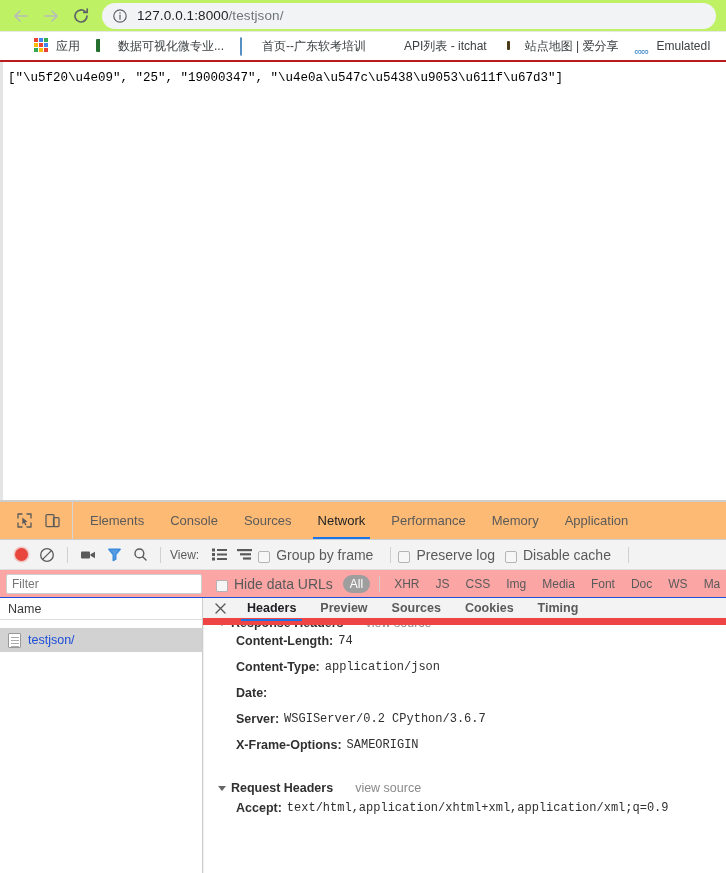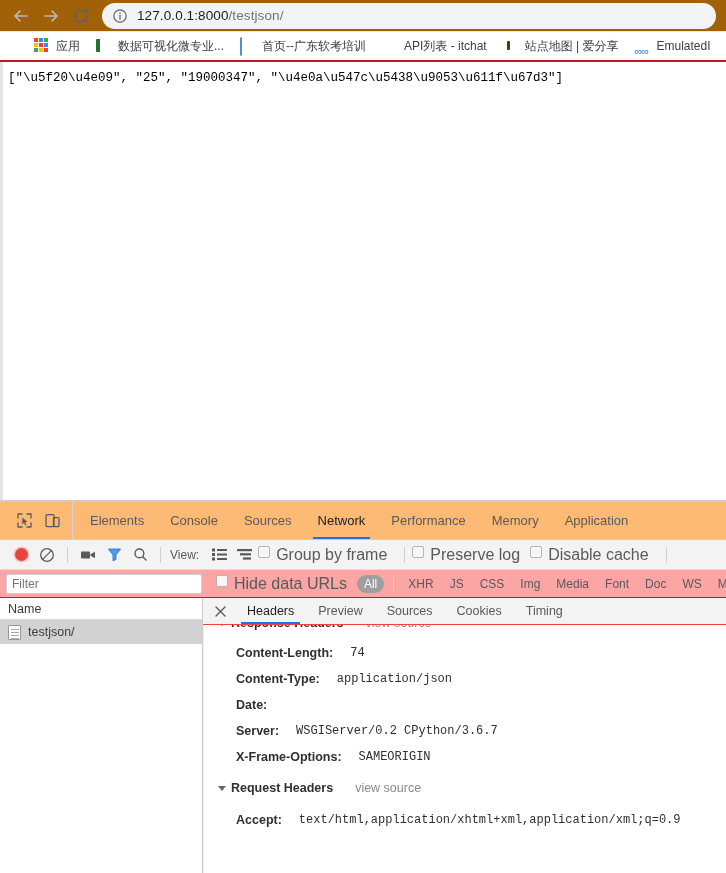--- a/index.html
+++ b/index.html
@@ -7,21 +7,21 @@
     width: 726px; height: 873px;
     overflow: hidden;
     background: #fff;
     font-family: "Liberation Sans", sans-serif;
     -webkit-font-smoothing: antialiased;
   }
 
   
   .browser-toolbar {
     height: 32px;
-    background: #a16207;
+    background: #bef264;
     display: flex;
     align-items: center;
     padding: 0 0 0 6px;
     border-bottom: 1px solid #e8e8e8;
   }
   .nav-btn {
     width: 30px; height: 28px;
     display: flex; align-items: center; justify-content: center;
     color: #5f6368;
     flex: none;
@@ -255,22 +255,22 @@
   }
   .cb {
     width: 12px; height: 12px;
     border: 1px solid #b4b4b4;
     background: #f6f6f6;
     border-radius: 2px;
     flex: none;
     margin-right: 6px;
   }
   .cb-item {
-    display: flex; align-items: flex-start;
-    font-size: 16px; color: #5a5a5a;
+    display: flex; align-items: flex-end;
+    font-size: 14px; color: #5a5a5a;
     margin-right: 10px;
     flex: none;
     white-space: nowrap;
   }
 
   
   .nw-filterbar {
     height: 28px;
     display: flex;
     align-items: center;
@@ -335,21 +335,22 @@
     background: #fff;
     flex: none;
   }
   .nw-rows { flex: 1; overflow: hidden; }
   .nw-row {
     height: 24px;
     display: flex;
     align-items: center;
     padding-left: 8px;
     font-size: 12.5px;
-    color: #404040;
+    color: #1d4ed8;
+    margin-top: 8px;
   }
   .nw-row.selected { background: #d2d2d2; }
   .doc-ico {
     width: 13px; height: 15px;
     background: #fff;
     border: 1px solid #999;
     border-radius: 1px;
     margin-right: 7px;
     flex: none;
     position: relative;
@@ -367,24 +368,25 @@
     display: flex;
     flex-direction: column;
     background: #fff;
     min-width: 0;
     min-height: 0;
   }
   .detail-tabs {
     height: 27px;
     display: flex;
     align-items: center;
-    border-bottom: 1px solid #ef4444;
+    border-bottom: 7px solid #ef4444;
     background: #f3f3f3;
     flex: none;
     padding-left: 6px;
+    font-weight: bold;
   }
   .close-x {
     width: 22px; height: 22px;
     display: flex; align-items: center; justify-content: center;
     color: #5a5a5a;
     font-size: 14px;
     flex: none;
     margin-right: 4px;
   }
   .dtab {
@@ -440,24 +442,23 @@
     font-weight: normal;
     color: #8a8a8a;
     font-size: 12.5px;
     margin-left: 22px;
   }
   .hdr-row {
     font-size: 12.5px;
     color: #303030;
     height: 26px;
     display: flex;
-    align-items: flex-end;
+    align-items: flex-start;
     padding-left: 24px;
     white-space: nowrap;
-    gap: 12px;
   }
   .hdr-name {
     font-weight: bold;
     font-family: "Liberation Sans", sans-serif;
   }
   .hdr-val {
     font-family: "Liberation Mono", "DejaVu Sans Mono", monospace;
     font-size: 12px;
     margin-left: 5px;
     color: #303030;

